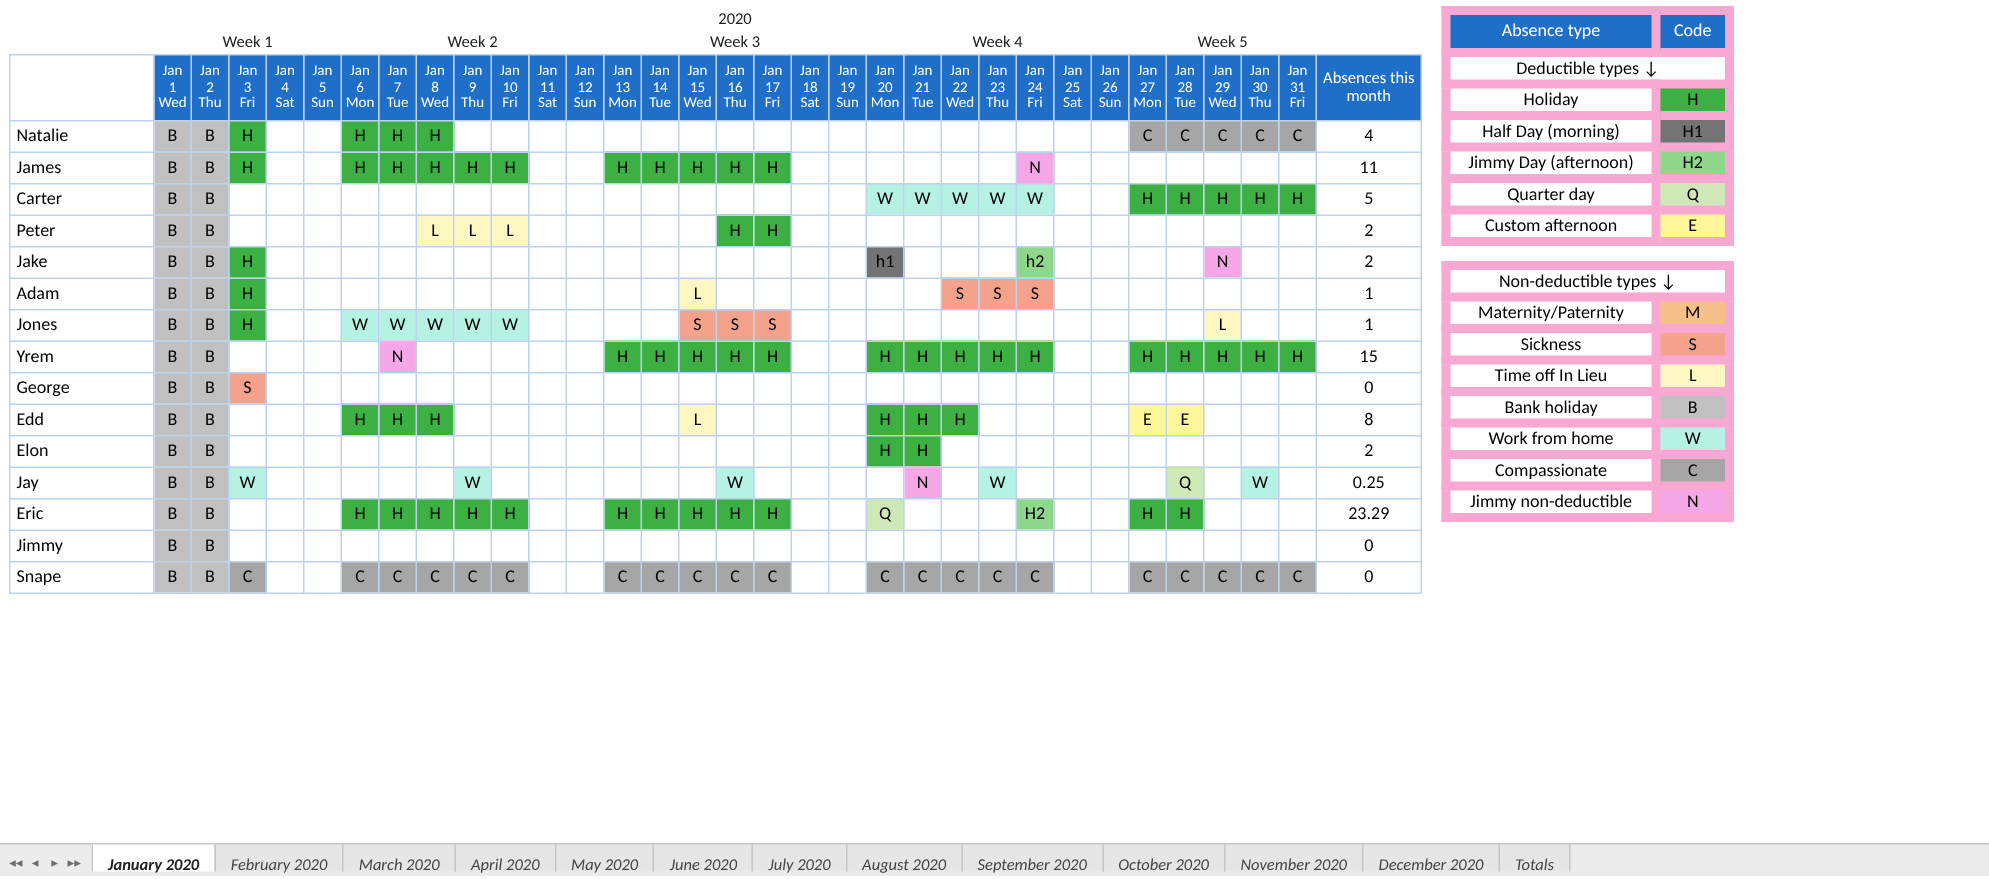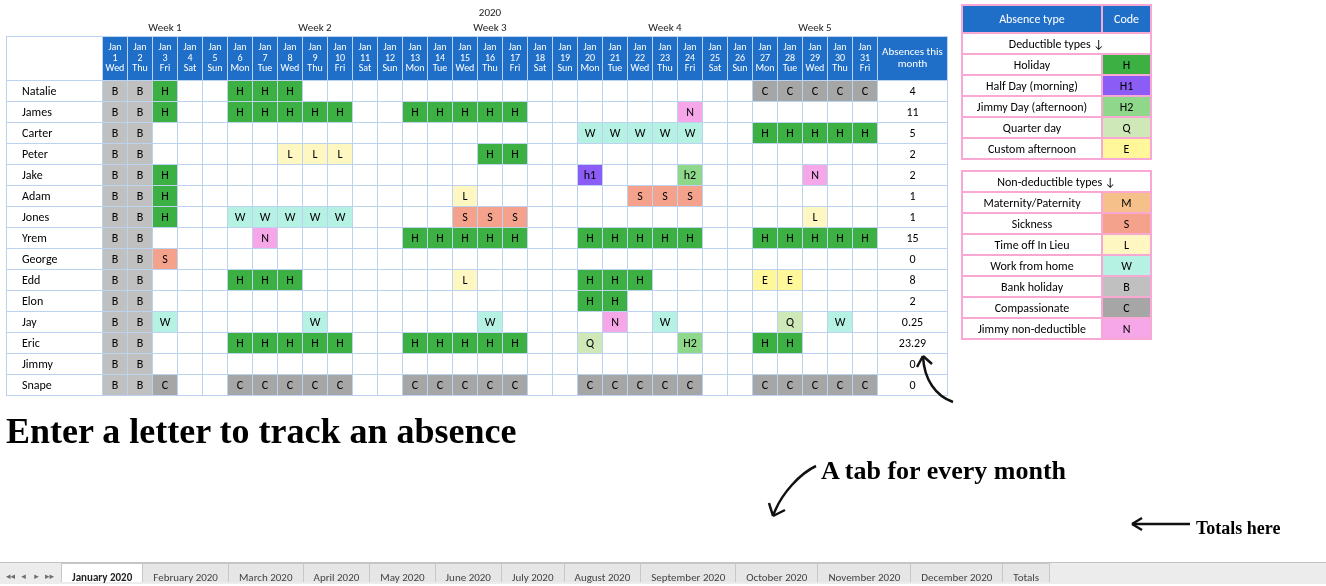--- a/index.html
+++ b/index.html
@@ -3,57 +3,57 @@
 <meta charset="utf-8">
 <style>
   * { box-sizing: border-box; margin: 0; padding: 0; }
   body { font-family: Calibri, Arial, sans-serif; font-size: 12px; background: #fff; width: 1326px; }
   .page { padding: 4px 6px 0 6px; }
   .top { display: flex; gap: 13px; align-items: flex-start; }
   table { border-collapse: collapse; }
   td, th { border: 1px solid #bcd3ef; text-align: center; height: 21px; font-weight: normal; }
   .grid { }
   .grid td { width: 25px; min-width: 25px; }
-  .name-col { width: 96px !important; min-width: 96px !important; text-align: left; padding-left: 15px; }
+  .name-col { width: 96px !important; min-width: 96px !important; text-align: left; padding-left: 4px; }
   .abs-col  { width: 70px !important; min-width: 70px !important; }
   .year-row td { border: none; height: 16px; font-size: 11px; color: #222; }
   .week-row td { border: none; height: 16px; font-size: 11px; color: #222; }
   .hdr td { background: #1f6fc9; color: #fff; font-size: 10px; line-height: 1.05; padding: 1px 0; height: 44px; vertical-align: middle; }
   .hdr .name-col { background: #fff; border: 1px solid #bcd3ef; }
   .hdr .abs-col { font-size: 11px; }
   .legend { border-collapse: collapse; }
-  .legend td { border: 2px solid #f9a8d4; height: 21px; }
+  .legend td { border: 6px solid #f9a8d4; height: 21px; }
   .legend .lt { width: 140px; text-align: center; font-size: 12px; }
   .legend .lc { width: 49px; text-align: center; font-size: 12px; }
   .legend-head td { background: #1f6fc9; color: #fff; height: 28px; font-size: 13px; }
   .legend-gap { height: 10px; }
   .sect td { background: #fff; font-size: 12px; }
   
   .c-B  { background: #c0c0c0; }
   .c-C  { background: #a6a6a6; }
   .c-H  { background: #3cb043; }
-  .c-H1 { background: #8b5cf6; }
+  .c-H1 { background: #737373; }
   .c-H2 { background: #8fd78a; margin-top: 16px; }
   .c-Q  { background: #cfe8b8; }
   .c-E  { background: #fff79a; }
   .c-L  { background: #fff7c2; }
   .c-S  { background: #f4a28c; }
   .c-M  { background: #f6c08a; }
   .c-W  { background: #b5f2e3; }
   .c-N  { background: #f5a7e8; }
 
   .annot { position: relative; margin-top: 14px; }
   .big1 { font-family: Georgia, 'Times New Roman', serif; font-weight: bold; font-size: 36px; }
   .big2 { font-family: Georgia, 'Times New Roman', serif; font-weight: bold; font-size: 26px; position: absolute; left: 815px; top: 46px; }
   .big3 { font-family: Georgia, 'Times New Roman', serif; font-weight: bold; font-size: 18px; position: absolute; left: 1190px; top: 108px; }
   .arrow { position: absolute; }
 
   .tabs-bar { position: absolute; bottom: 2px; left: 0; right: 0; height: 22px; border-top: 1px solid #c3c3c3; background: #ececec; display: flex; align-items: flex-end; padding-left: 4px; gap: 0; }
   .nav-icon { width: 13px; height: 18px; display: inline-flex; align-items:center; justify-content:center; color:#6d6d6d; font-size:9px; }
-  .tab { display: inline-flex; align-items: center; padding: 10px 10px 1px 10px; font-size: 11px; color: #444; background: #e6e6e6; border: 1px solid #c7c7c7; border-bottom: none; margin-left: -1px; height: 19px; position: relative; }
+  .tab { display: inline-flex; align-items: center; padding: 10px 10px 1px 10px; font-size: 11px; color: #444; background: #e6e6e6; border: 1px solid #c7c7c7; border-bottom: none; margin-left: -1px; height: 19px; position: relative; font-style: italic; }
   .tab.active { background: #fff; font-weight: bold; color: #222; }
   .wrap { position: relative; width: 1326px; height: 586px; }
 </style>
 </head>
 <body>
 <div class="wrap">
 <div class="page">
 
 <div class="top">
   <table class="grid">
@@ -685,58 +685,40 @@
               </tr>
               <tr>
                 <td class="lt">Sickness</td>
                 <td class="lc c-S">S</td>
               </tr>
               <tr>
                 <td class="lt">Time off In Lieu</td>
                 <td class="lc c-L">L</td>
               </tr>
               <tr>
+                <td class="lt">Bank holiday</td>
+                <td class="lc c-B">B</td>
+              </tr>
+              <tr>
                 <td class="lt">Work from home</td>
                 <td class="lc c-W">W</td>
-              </tr>
-              <tr>
-                <td class="lt">Bank holiday</td>
-                <td class="lc c-B">B</td>
               </tr>
               <tr>
                 <td class="lt">Compassionate</td>
                 <td class="lc c-C">C</td>
               </tr>
               <tr>
                 <td class="lt">Jimmy non-deductible</td>
                 <td class="lc c-N">N</td>
               </tr>
             </tbody>
     </table>
   </div>
 </div>
 
-<div class="annot">
-  <div class="big1">Enter a letter to track an absence</div>
-  <div class="big2">A tab for every month</div>
-  <div class="big3">Totals here</div>
-
-  <svg class="arrow" style="left:905px; top:-60px;" width="60" height="60" viewBox="0 0 60 60">
-    <path d="M 42 52 C 25 46 13 30 12 6" stroke="#111" stroke-width="2.5" fill="none"></path>
-    <path d="M 12 6 L 6 17 M 12 6 L 21 14" stroke="#111" stroke-width="2.5" fill="none"></path>
-  </svg>
-  <svg class="arrow" style="left:755px; top:48px;" width="70" height="70" viewBox="0 0 70 70">
-    <path d="M 55 8 C 40 15 20 35 12 58" stroke="#111" stroke-width="2.5" fill="none"></path>
-    <path d="M 12 58 L 8 45 M 12 58 L 24 52" stroke="#111" stroke-width="2.5" fill="none"></path>
-  </svg>
-  <svg class="arrow" style="left:1118px; top:100px;" width="70" height="30" viewBox="0 0 70 30">
-    <path d="M 66 14 L 8 14" stroke="#111" stroke-width="2.5" fill="none"></path>
-    <path d="M 8 14 L 18 8 M 8 14 L 18 20" stroke="#111" stroke-width="2.5" fill="none"></path>
-  </svg>
-</div>
 
 </div>
 
 <div class="tabs-bar">
   <span class="nav-icon">◂◂</span>
   <span class="nav-icon">◂</span>
   <span class="nav-icon">▸</span>
   <span class="nav-icon">▸▸</span>
   <span style="width:6px"></span>
   <span id="tabs-host"><span class="tab active">January 2020</span><span class="tab">February 2020</span><span class="tab">March 2020</span><span class="tab">April 2020</span><span class="tab">May 2020</span><span class="tab">June 2020</span><span class="tab">July 2020</span><span class="tab">August 2020</span><span class="tab">September 2020</span><span class="tab">October 2020</span><span class="tab">November 2020</span><span class="tab">December 2020</span><span class="tab">Totals</span></span>

